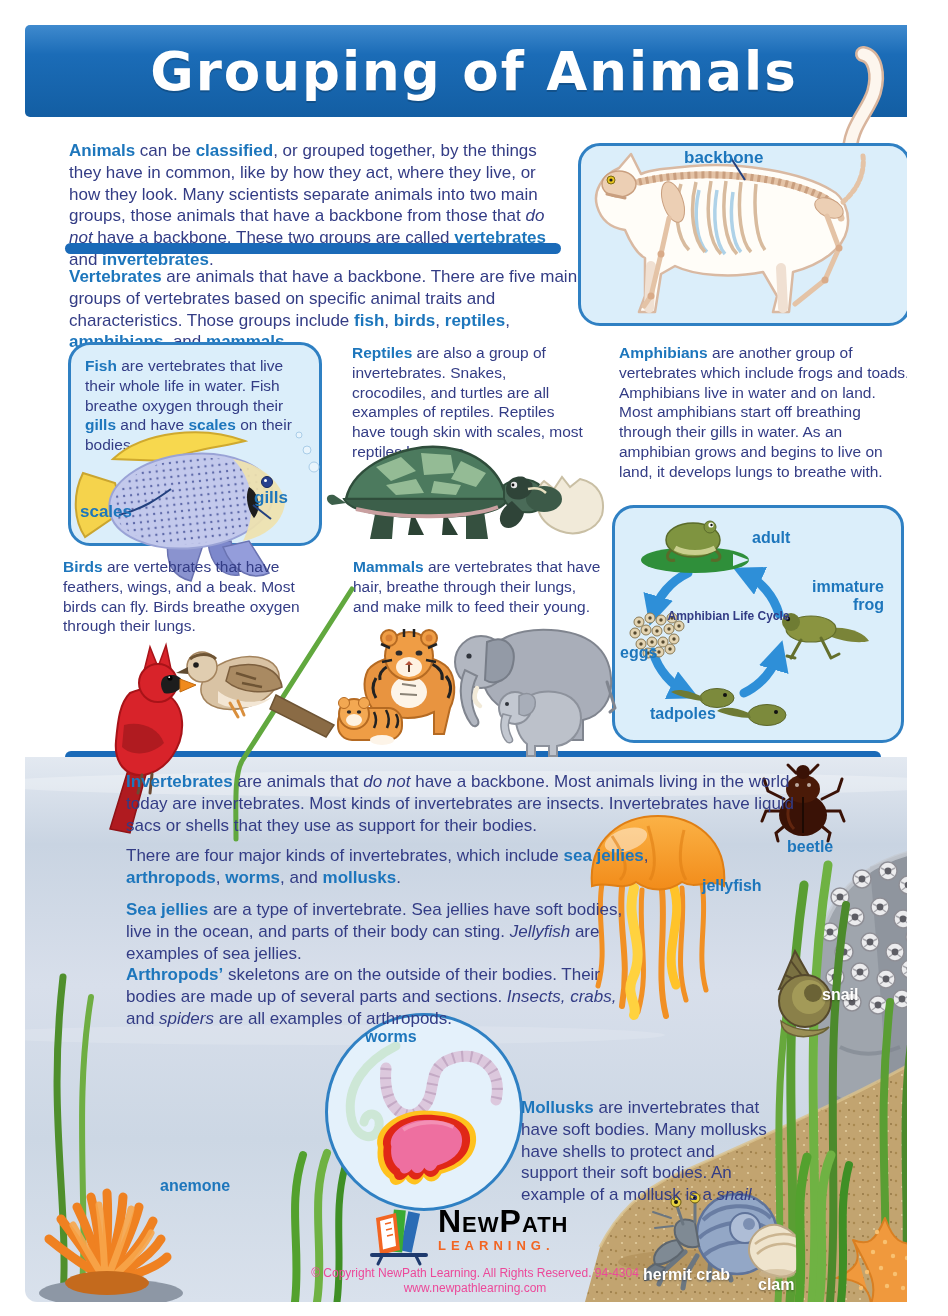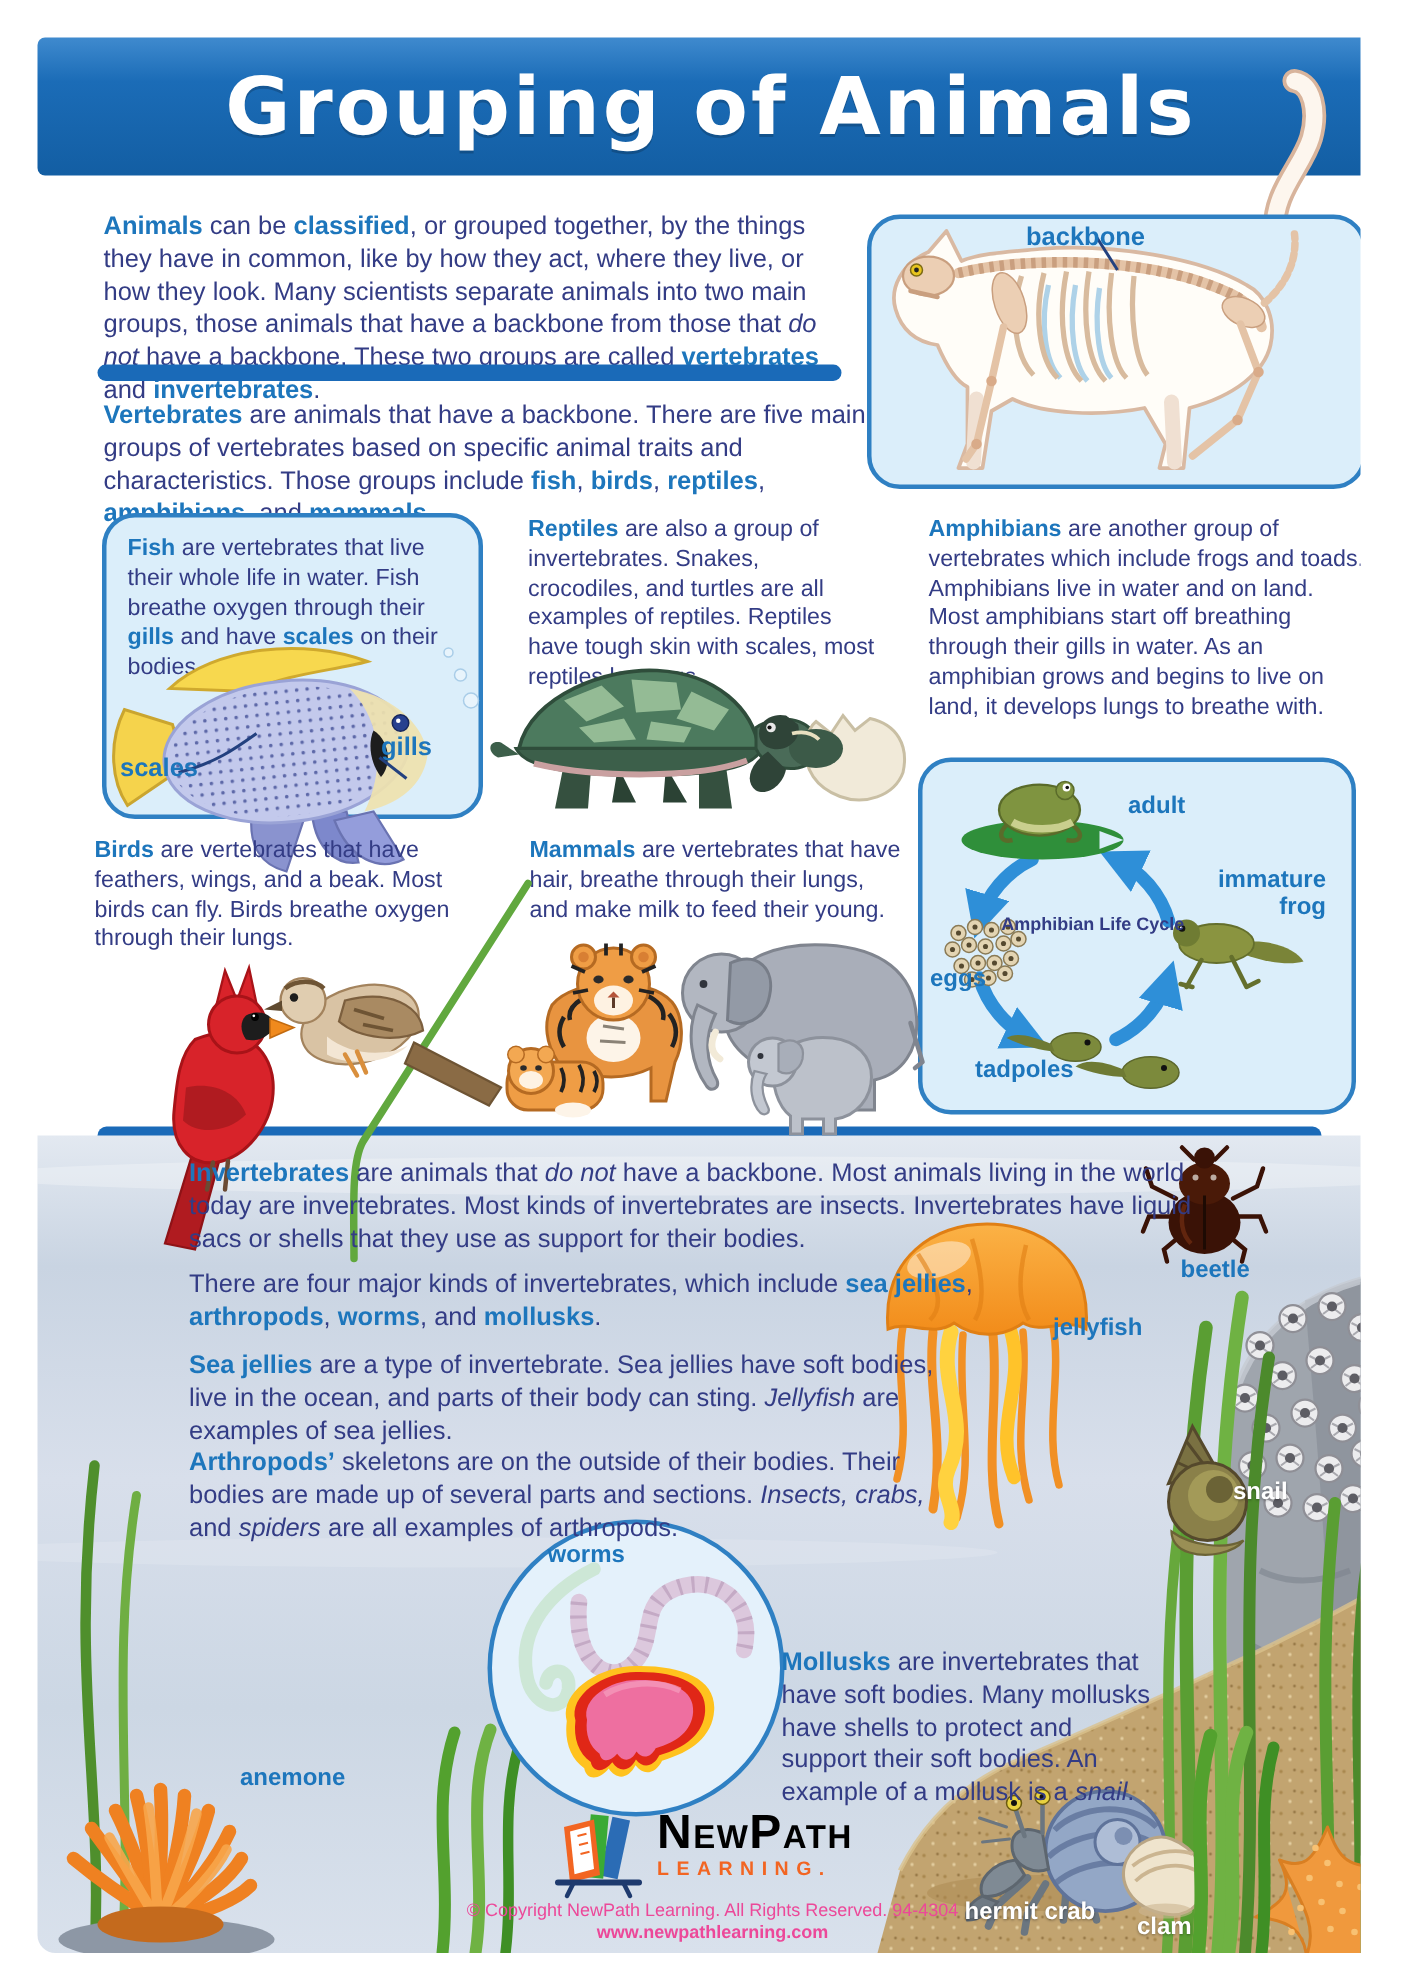--- a/index.html
+++ b/index.html
@@ -31,21 +31,21 @@
   .abs{position:absolute;}
   .wormcircle{position:absolute;left:300px;top:256px;width:192px;height:192px;border-radius:50%;
               background:#e4f1fb;border:3px solid var(--box-border,#2f80c3);}
   .logo{position:absolute;left:368px;top:1206px;display:flex;align-items:flex-start;}
   .logotext{margin-left:8px;}
   .brandtop{font-variant:small-caps;font-weight:bold;font-size:32px;color:#000000;line-height:.95;
             letter-spacing:1px;}
   .brandbottom{font-weight:bold;font-size:13px;color:#f26522;letter-spacing:5px;margin-top:2px;}
   .copy{position:absolute;left:280px;top:1266px;width:390px;text-align:center;color:#ec4899;
         font-size:12px;line-height:1.25;}
-  .copy .site{font-weight:bold;}
+  .copy .site{font-weight:normal;}
   svg{display:block;overflow:visible;}
 </style>
 </head>
 <body>
 
 <div class="poster">
 
   <div class="banner">
     <h1>Grouping of Animals</h1>
   </div>

